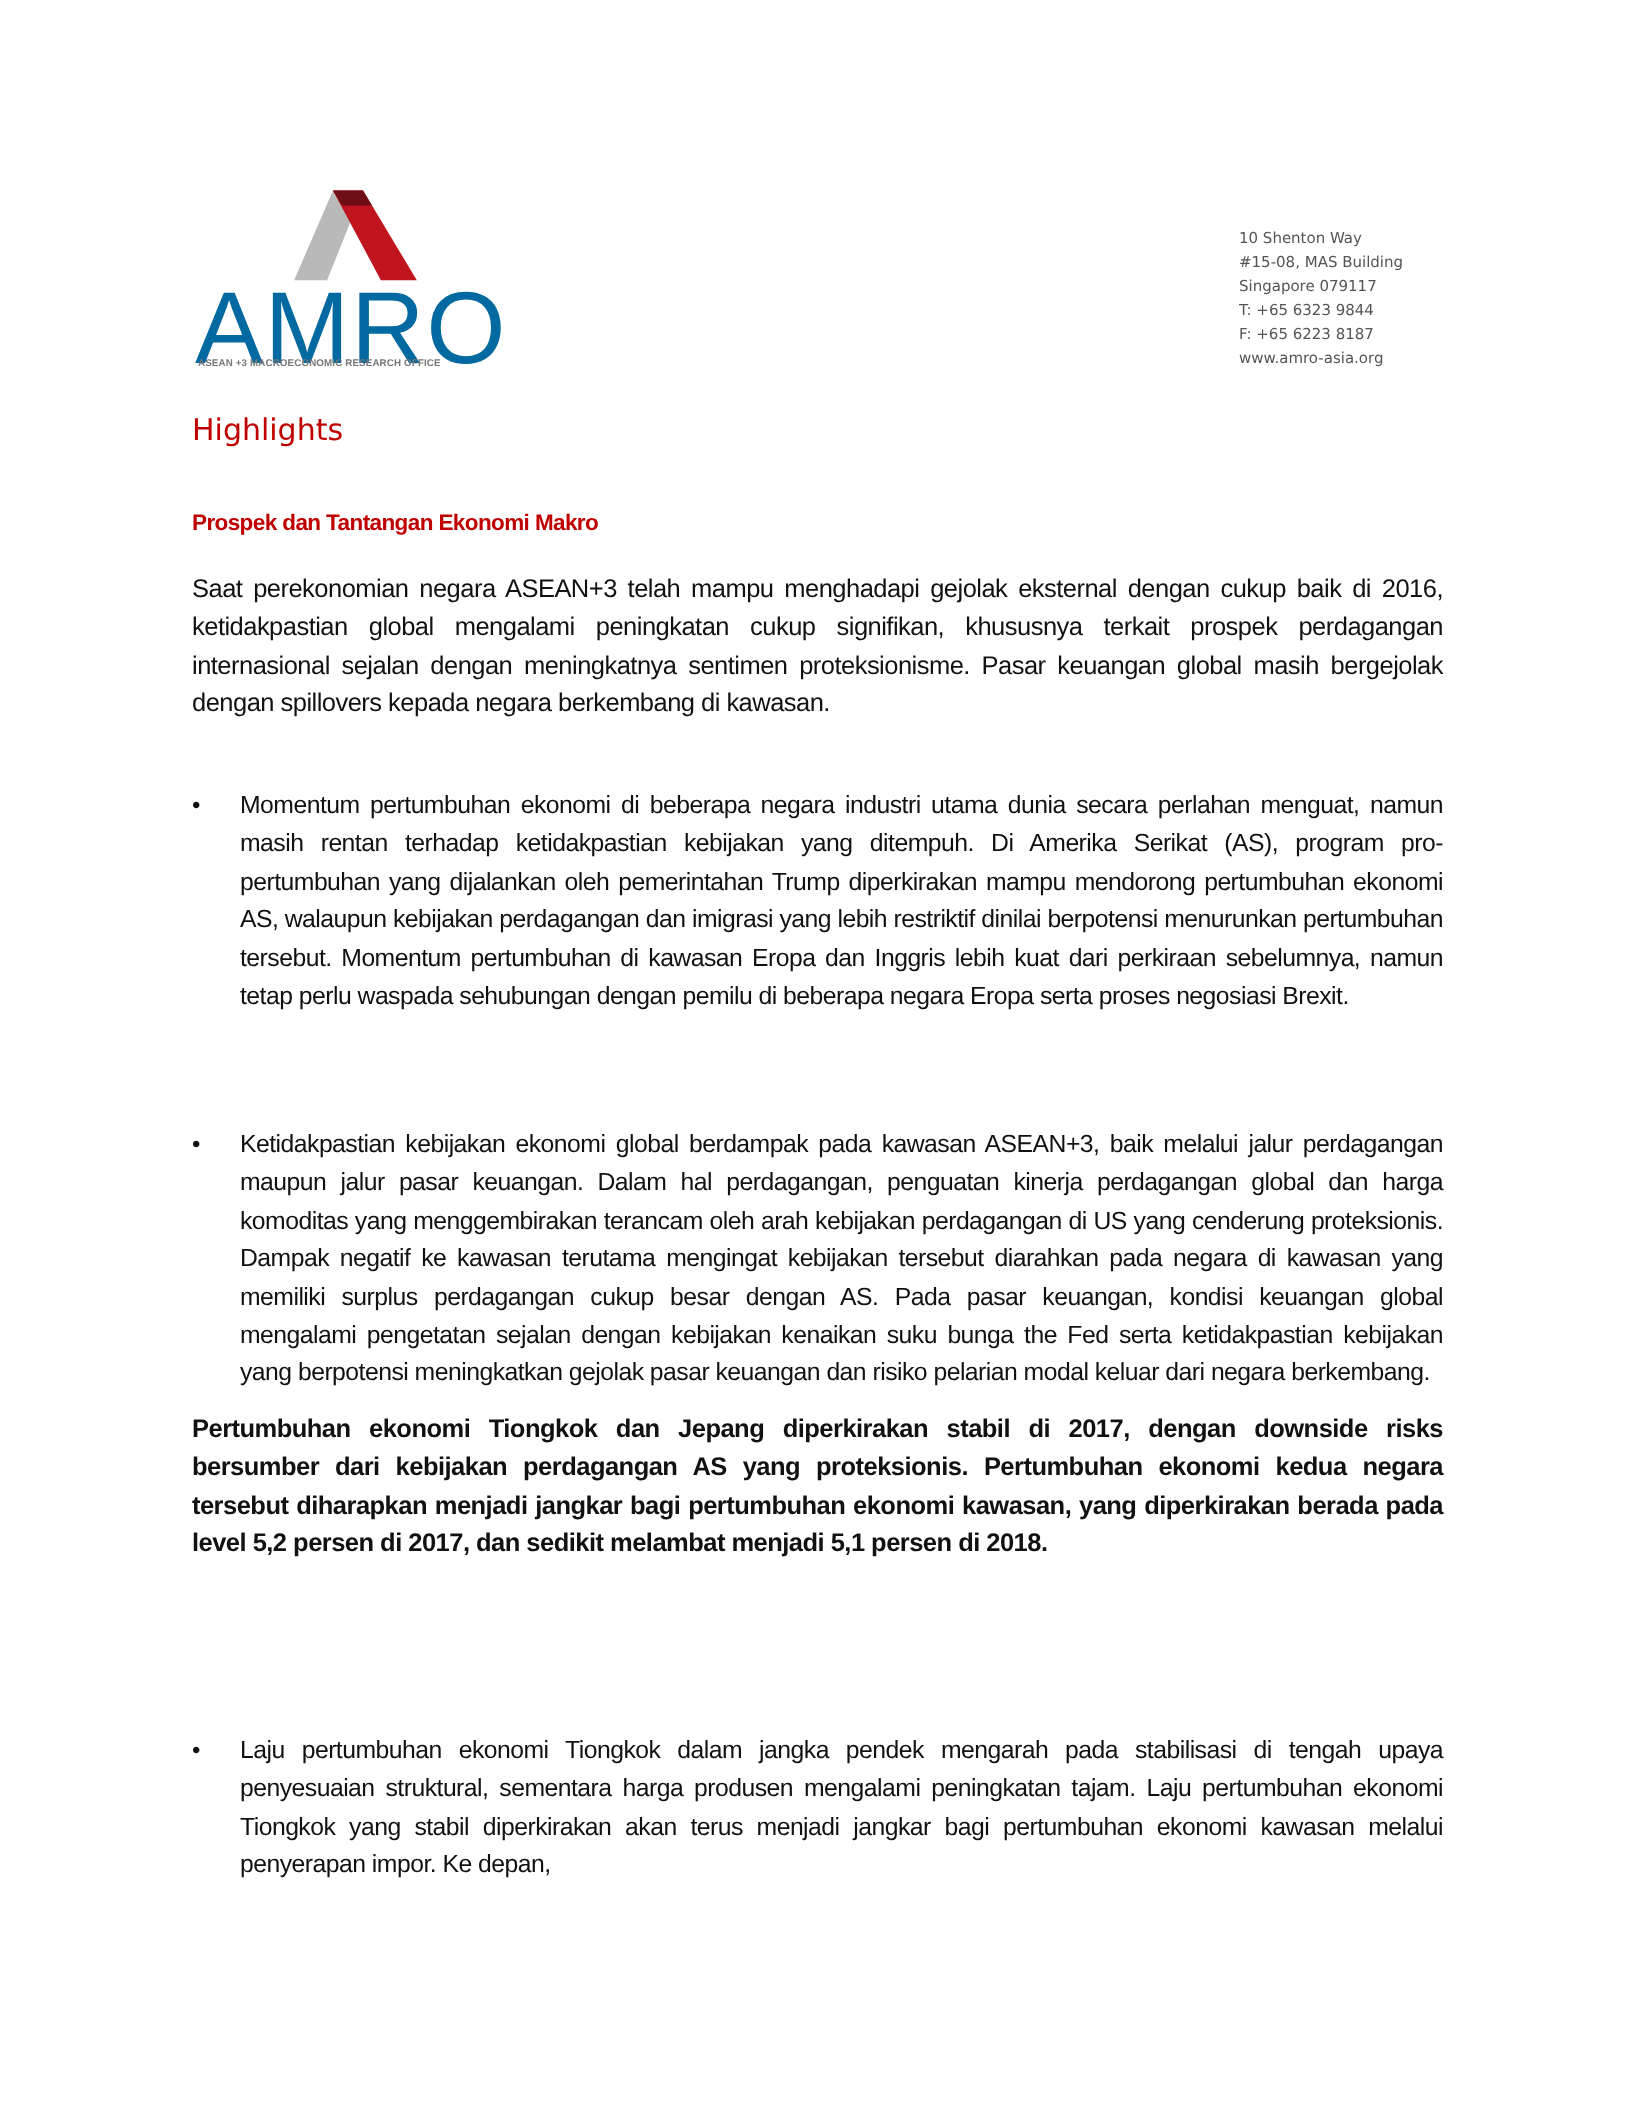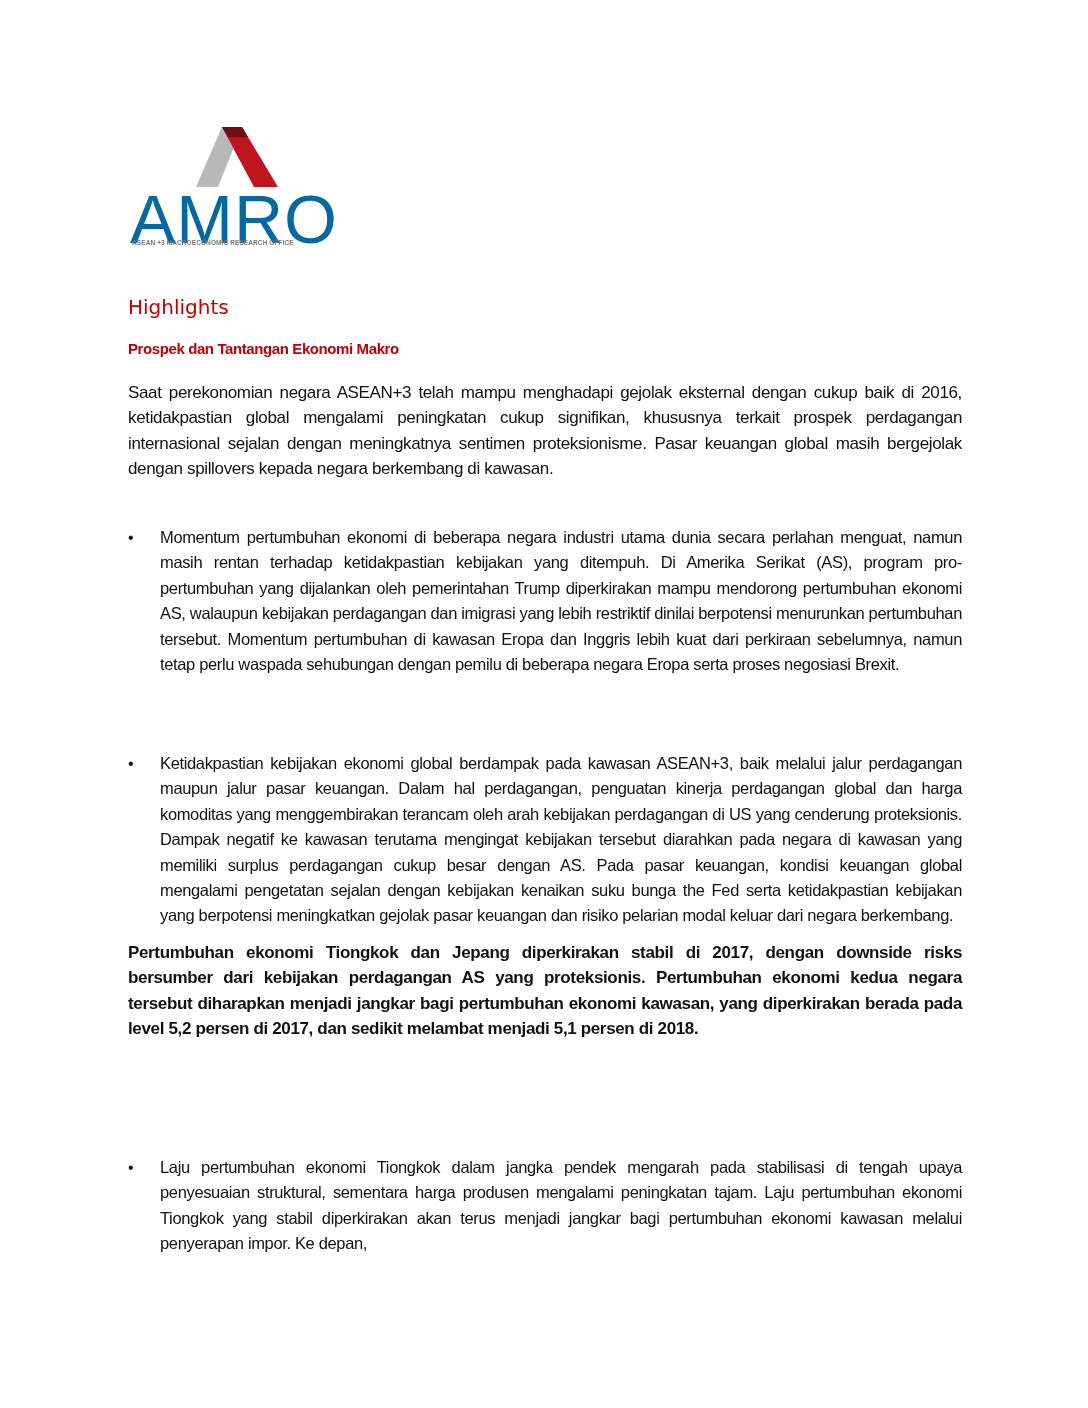--- a/index.html
+++ b/index.html
@@ -13,21 +13,21 @@
       font-size: 68px; color: #0369a1; letter-spacing: 1px; line-height: 1; font-weight: normal; }
     .logo-sub { position: absolute; left: 2px; top: 114px; font-family: "Liberation Sans", sans-serif;
       font-size: 6.5px; color: #777; font-weight: bold; letter-spacing: 0.1px; white-space: nowrap; }
 
     
     .address { position: absolute; left: 826px; top: 152px; font-family: "DejaVu Sans", sans-serif;
       font-size: 10px; color: #555; line-height: 16px; }
     .address div { white-space: nowrap; }
 
     
-    .h-highlights { position: absolute; left: 128px; top: 295px; font-family: "DejaVu Sans", sans-serif;
+    .h-highlights { position: absolute; left: 128px; top: 274px; font-family: "DejaVu Sans", sans-serif;
       font-size: 20px; color: #c00000; }
     .h-section { position: absolute; left: 128px; top: 340px; font-family: "Liberation Sans", sans-serif;
       font-size: 15px; font-weight: bold; color: #c00000; letter-spacing: -0.4px; }
 
     
     .text { position: absolute; left: 128px; width: 834px; font-family: "Liberation Sans", sans-serif;
       font-size: 17px; color: #111; line-height: 25.4px; text-align: justify; letter-spacing: -0.35px; }
     .p1 { top: 380px; }
     .p2 { top: 940px; font-weight: bold; }
 
@@ -47,20 +47,28 @@
   <div class="logo">
     <svg width="200" height="62" viewBox="0 0 200 62">
       <polygon points="66,62 92,2 112,2 88,62" fill="#b9b9b9"></polygon>
       <polygon points="92,2 112,2 148,62 124,62" fill="#c0141e"></polygon>
       <polygon points="92,2 112,2 118,12 98,12" fill="#6e0d14"></polygon>
     </svg>
     <div class="logo-word">AMRO</div>
     <div class="logo-sub">ASEAN +3 MACROECONOMIC RESEARCH OFFICE</div>
   </div>
 
+  <div class="address">
+    <div>10 Shenton Way</div>
+    <div>#15-08, MAS Building</div>
+    <div>Singapore 079117</div>
+    <div>T: +65 6323 9844</div>
+    <div>F: +65 6223 8187</div>
+    <div>www.amro-asia.org</div>
+  </div>
 
   <div class="h-highlights">Highlights</div>
   <div class="h-section">Prospek dan Tantangan Ekonomi Makro</div>
 
   <div class="text p1">Saat perekonomian negara ASEAN+3 telah mampu menghadapi gejolak eksternal dengan cukup baik di 2016, ketidakpastian global mengalami peningkatan cukup signifikan, khususnya terkait prospek perdagangan internasional sejalan dengan meningkatnya sentimen proteksionisme. Pasar keuangan global masih bergejolak dengan spillovers kepada negara berkembang di kawasan.</div>
 
   <ul class="bullets b1">
     <li>
       <span class="bullet-dot">•</span>
       <span>Momentum pertumbuhan ekonomi di beberapa negara industri utama dunia secara perlahan menguat, namun masih rentan terhadap ketidakpastian kebijakan yang ditempuh. Di Amerika Serikat (AS), program pro-pertumbuhan yang dijalankan oleh pemerintahan Trump diperkirakan mampu mendorong pertumbuhan ekonomi AS, walaupun kebijakan perdagangan dan imigrasi yang lebih restriktif dinilai berpotensi menurunkan pertumbuhan tersebut. Momentum pertumbuhan di kawasan Eropa dan Inggris lebih kuat dari perkiraan sebelumnya, namun tetap perlu waspada sehubungan dengan pemilu di beberapa negara Eropa serta proses negosiasi Brexit.</span>

